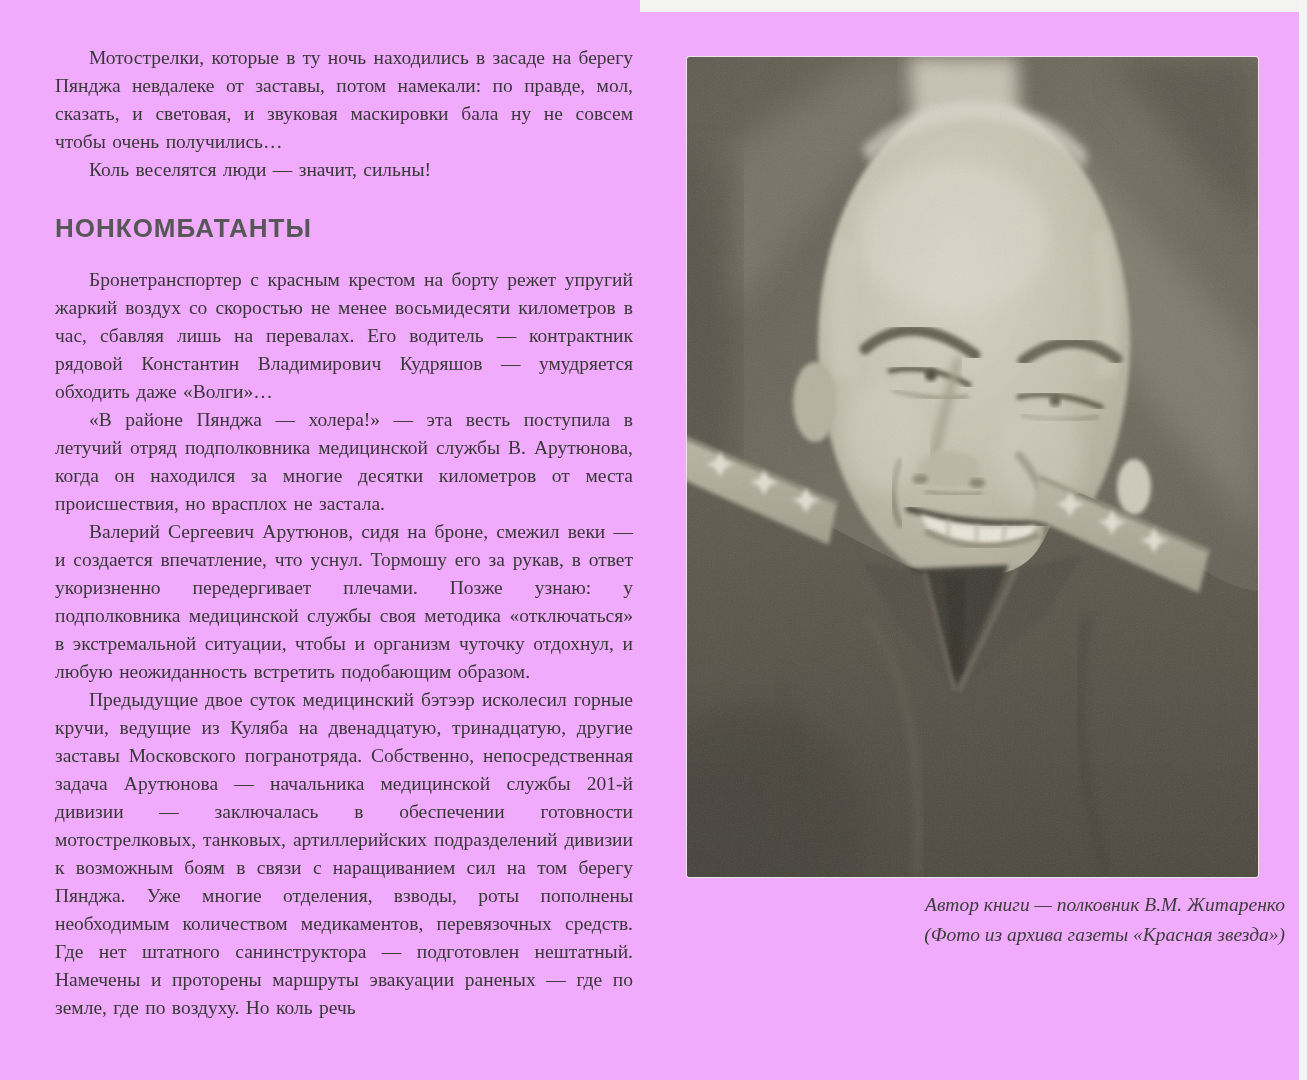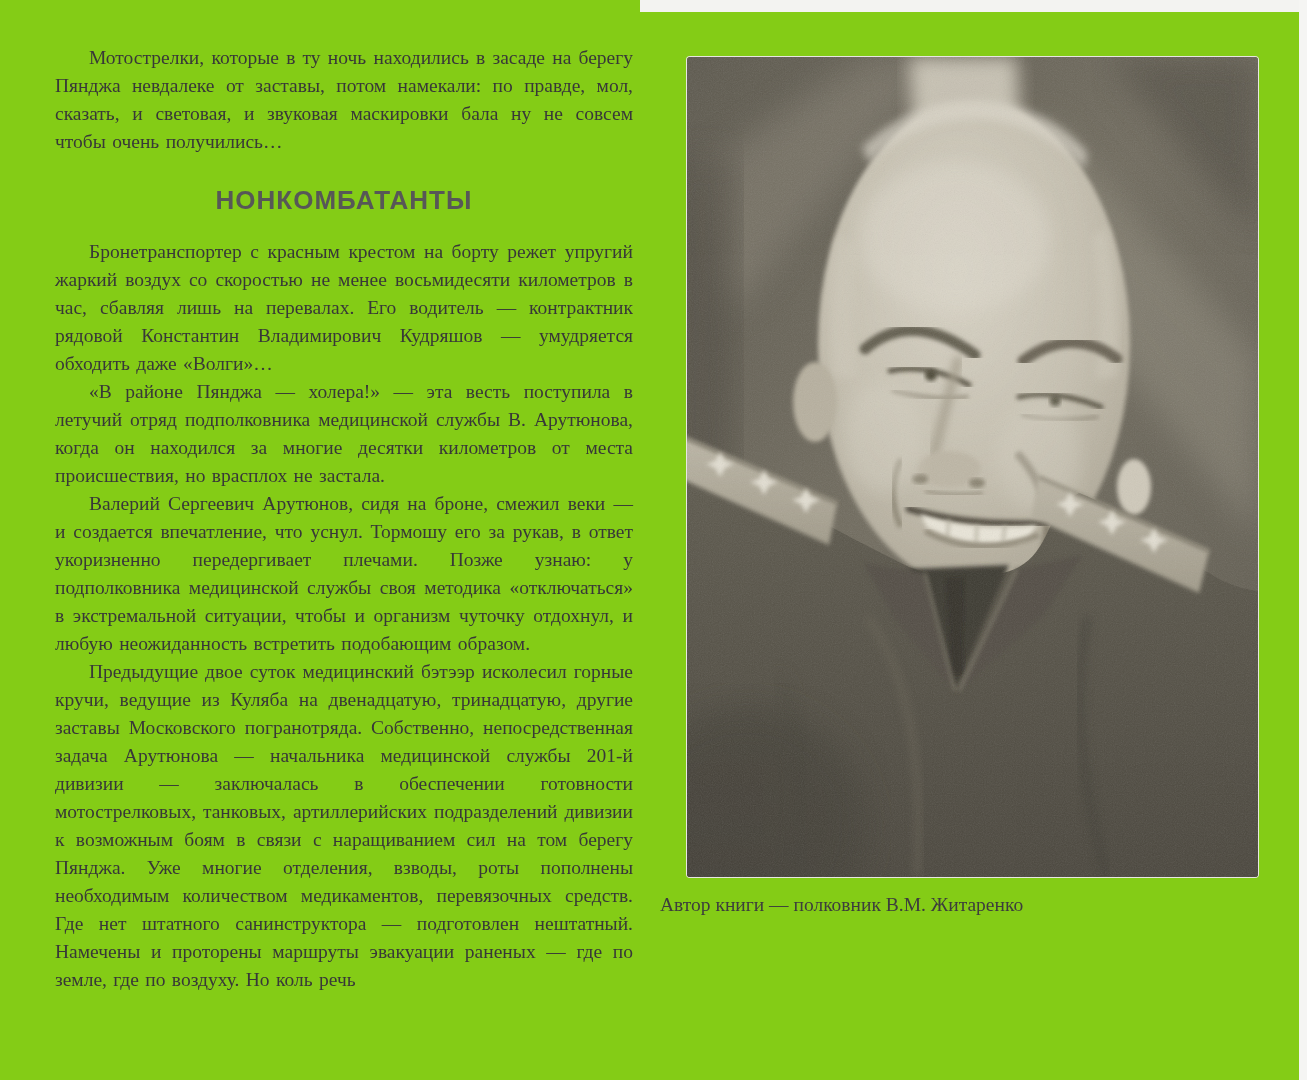--- a/index.html
+++ b/index.html
@@ -4,21 +4,21 @@
 <style>
   html, body {
     margin: 0;
     padding: 0;
     background: #ffffff;
   }
   .spread {
     position: relative;
     width: 1307px;
     height: 1080px;
-    background: #84cc16;
+    background: #f0abfc;
     overflow: hidden;
     font-family: "Liberation Serif", serif;
   }
   
   .scan-edge-top {
     position: absolute; left: 640px; top: 0; width: 667px; height: 12px;
     background: #f3f3f1;
   }
   .scan-edge-right {
     position: absolute; right: 0; top: 0; width: 8px; height: 1080px;
@@ -36,21 +36,21 @@
     line-height: 28px;
     text-align: justify;
     word-spacing: 1.5px;
   }
   .left-page p {
     margin: 0;
     text-indent: 34px;
   }
   .section-heading {
     margin: 30px 0 24px 0;
-    text-align: center;
+    text-align: left;
     font-family: "Liberation Sans", sans-serif;
     font-weight: 600;
     font-size: 26px;
     letter-spacing: 1px;
     color: #575757;
     text-indent: 0;
   }
   .page-number {
     position: absolute;
     left: 55px;
@@ -73,36 +73,38 @@
     border-radius: 3px;
     overflow: hidden;
     box-shadow: 0 0 0 1px #e8e7e2;
   }
   .photo-frame svg { display: block; width: 100%; height: 100%; }
   .photo-caption {
     position: absolute;
     left: 660px;
     top: 890px;
     width: 625px;
-    text-align: left;
+    text-align: right;
+    font-style: italic;
     font-size: 19.5px;
     line-height: 30px;
     color: #3d3d3d;
   }
 </style>
 </head>
 <body>
 
 <div class="spread">
 
   <div class="scan-edge-top"></div>
   <div class="scan-edge-right"></div>
 
   <div class="left-page">
     <p>Мотострелки, которые в ту ночь находились в засаде на берегу Пянджа невдалеке от заставы, потом намекали: по правде, мол, сказать, и световая, и звуковая маскировки бала ну не совсем чтобы очень получились…</p>
+    <p>Коль веселятся люди — значит, сильны!</p>
     <h2 class="section-heading">НОНКОМБАТАНТЫ</h2>
     <p>Бронетранспортер с красным крестом на борту режет упругий жаркий воздух со скоростью не менее восьмидесяти километров в час, сбавляя лишь на перевалах. Его водитель — контрактник рядовой Константин Владимирович Кудряшов — умудряется обходить даже «Волги»…</p>
     <p>«В районе Пянджа — холера!» — эта весть поступила в летучий отряд подполковника медицинской службы В. Арутюнова, когда он находился за многие десятки километров от места происшествия, но врасплох не застала.</p>
     <p>Валерий Сергеевич Арутюнов, сидя на броне, смежил веки — и создается впечатление, что уснул. Тормошу его за рукав, в ответ укоризненно передергивает плечами. Позже узнаю: у подполковника медицинской службы своя методика «отключаться» в экстремальной ситуации, чтобы и организм чуточку отдохнул, и любую неожиданность встретить подобающим образом.</p>
     <p>Предыдущие двое суток медицинский бэтээр исколесил горные кручи, ведущие из Куляба на двенадцатую, тринадцатую, другие заставы Московского погранотряда. Собственно, непосредственная задача Арутюнова — начальника медицинской службы 201-й дивизии — заключалась в обеспечении готовности мотострелковых, танковых, артиллерийских подразделений дивизии к возможным боям в связи с наращиванием сил на том берегу Пянджа. Уже многие отделения, взводы, роты пополнены необходимым количеством медикаментов, перевязочных средств. Где нет штатного санинструктора — подготовлен нештатный. Намечены и проторены маршруты эвакуации раненых — где по земле, где по воздуху. Но коль речь</p>
   </div>
 
   <figure class="photo-frame">
     <svg viewBox="0 0 571 820" preserveAspectRatio="none" role="img" aria-label="portrait photo">
       <defs>
@@ -226,15 +228,16 @@
         <path d="M420,462 l5,-9 5,9 9,3 -9,4 -5,9 -5,-9 -9,-4 Z" fill="#e2ded1" filter="url(#b2)"></path>
         <path d="M462,480 l5,-9 5,9 9,3 -9,4 -5,9 -5,-9 -9,-4 Z" fill="#e2ded1" filter="url(#b2)"></path>
       </g>
 
       <rect x="0" y="0" width="571" height="820" filter="url(#grain)" opacity="0.14"></rect>
     </svg>
   </figure>
 
   <div class="photo-caption">
     <div>Автор книги — полковник В.М. Житаренко</div>
+    <div>(Фото из архива газеты «Красная звезда»)</div>
   </div>
 
 </div>
 
 </body></html>

